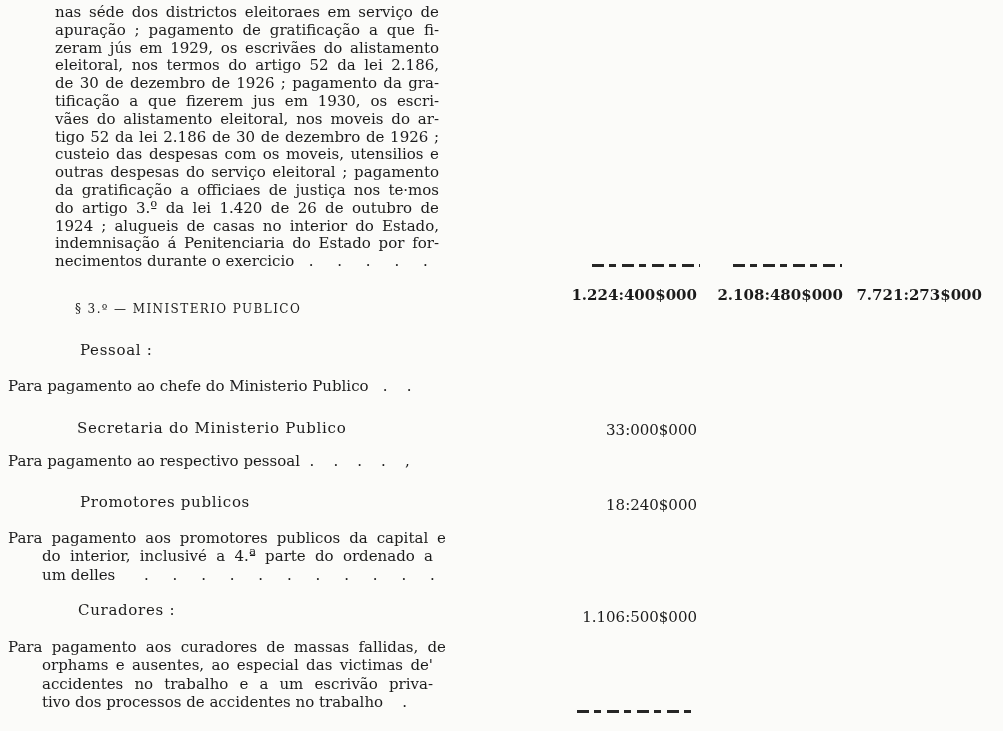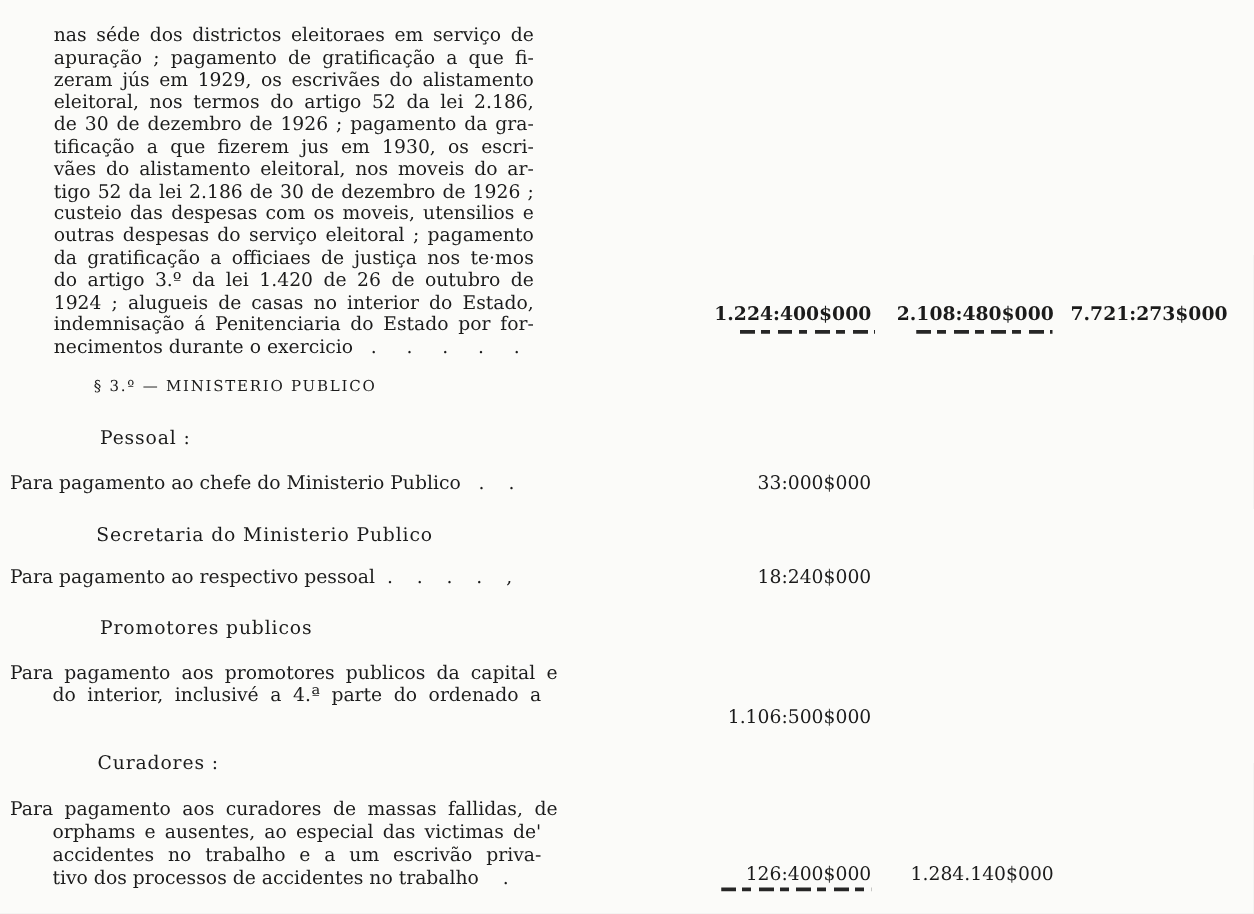--- a/index.html
+++ b/index.html
@@ -28,39 +28,39 @@
   .indent { margin-left: 34px; }
   .entry .jline.indent { width: 391px; }
 
   .line15 { font-size: 15px; }
 
   
   .heading { font-size: 12px; letter-spacing: 1.4px; }
   .subhead { font-size: 15px; letter-spacing: 0.7px; }
 
   
-  .amount { width: 145px; font-size: 15px; text-align: right; white-space: pre; }
+  .amount { width: 145px; font-size: 15px; text-align: right; white-space: pre; margin-top: 44px; }
   .bold { font-weight: bold; }
 
   
   .dash {
     height: 3px;
     background: repeating-linear-gradient(90deg,
       #262626 0px, #262626 12px,
       transparent 12px, transparent 17px,
       #262626 17px, #262626 24px,
       transparent 24px, transparent 30px);
   }
 </style>
 </head>
 <body>
 
 <div class="page">
 
-  <div class="abs para" style="left:43px; top:4px;margin-top:16px;">
+  <div class="abs para" style="left:55px; top:4px;">
     <div class="jline">nas séde dos districtos eleitoraes em serviço de</div>
     <div class="jline">apuração ; pagamento de gratificação a que fi-</div>
     <div class="jline">zeram jús em 1929, os escrivães do alistamento</div>
     <div class="jline">eleitoral, nos termos do artigo 52 da lei 2.186,</div>
     <div class="jline">de 30 de dezembro de 1926 ; pagamento da gra-</div>
     <div class="jline">tificação a que fizerem jus em 1930, os escri-</div>
     <div class="jline">vães do alistamento eleitoral, nos moveis do ar-</div>
     <div class="jline">tigo 52 da lei 2.186 de 30 de dezembro de 1926 ;</div>
     <div class="jline">custeio das despesas com os moveis, utensilios e</div>
     <div class="jline">outras despesas do serviço eleitoral ; pagamento</div>
@@ -85,20 +85,21 @@
   <div class="abs amount" style="left:552px; top:377px;">33:000$000</div>
 
   <div class="abs subhead" style="left:77px; top:419px;">Secretaria do Ministerio Publico</div>
   <div class="abs pre line15" style="left:8px; top:452px;">Para pagamento ao respectivo pessoal  .    .    .    .    ,</div>
   <div class="abs amount" style="left:552px; top:452px;">18:240$000</div>
 
   <div class="abs subhead" style="left:80px; top:493px;">Promotores publicos</div>
   <div class="abs entry" style="left:8px; top:529px;">
     <div class="jline">Para pagamento aos promotores publicos da capital e</div>
     <div class="jline indent">do interior, inclusivé a 4.ª parte do ordenado a</div>
+    <div class="pre indent">um delles      .     .     .     .     .     .     .     .     .     .     .</div>
   </div>
   <div class="abs amount" style="left:552px; top:564px;">1.106:500$000</div>
 
   <div class="abs subhead" style="left:78px; top:601px;">Curadores :</div>
   <div class="abs entry" style="left:8px; top:638px;">
     <div class="jline">Para pagamento aos curadores de massas fallidas, de</div>
     <div class="jline indent">orphams e ausentes, ao especial das victimas de'</div>
     <div class="jline indent">accidentes no trabalho e a um escrivão priva-</div>
     <div class="pre indent">tivo dos processos de accidentes no trabalho    .</div>
   </div>

